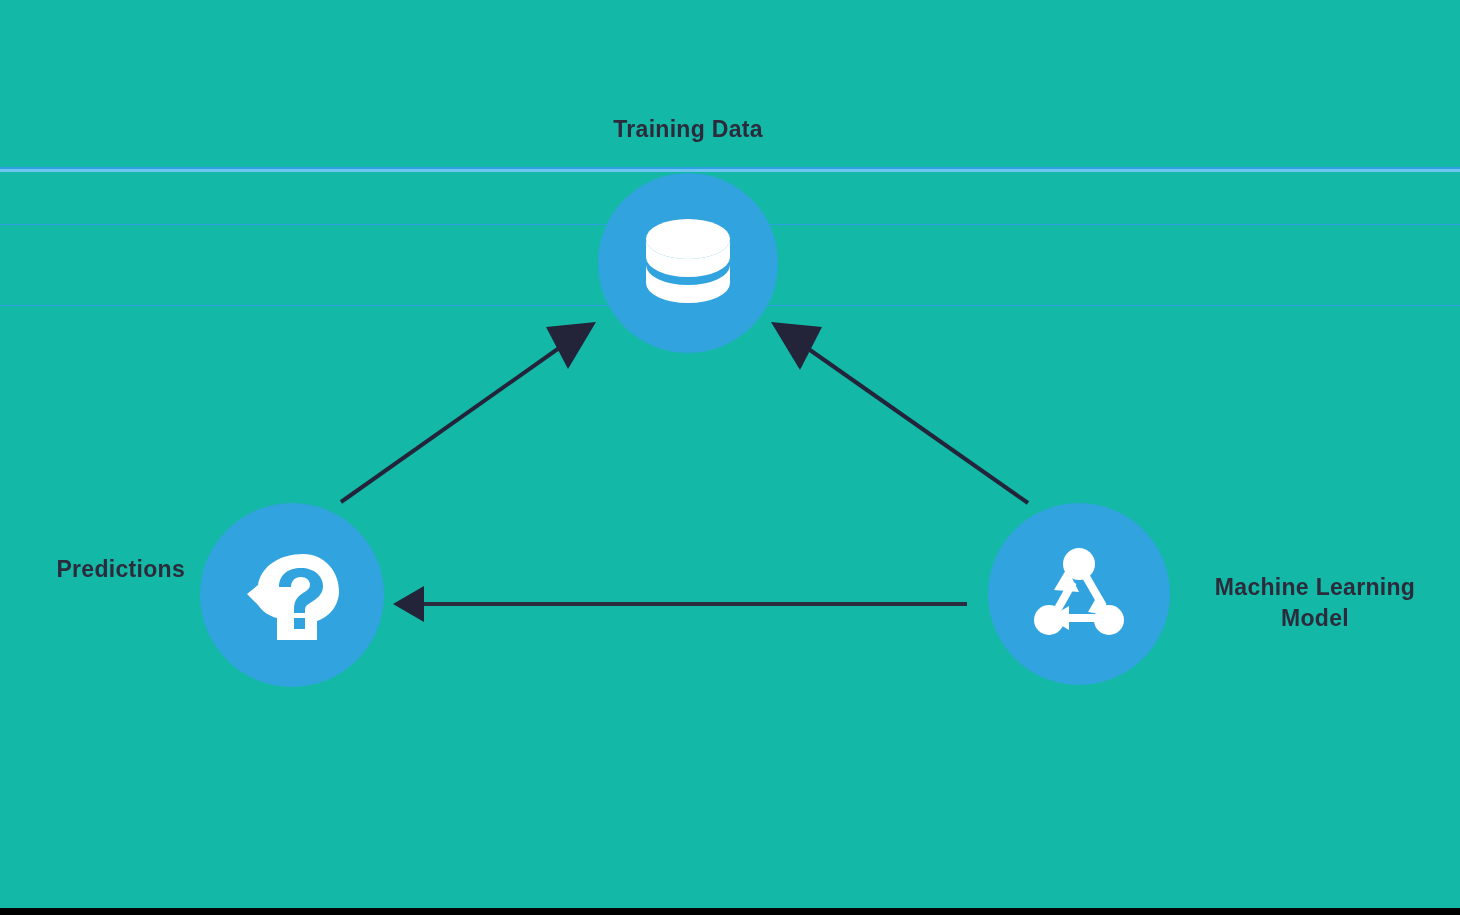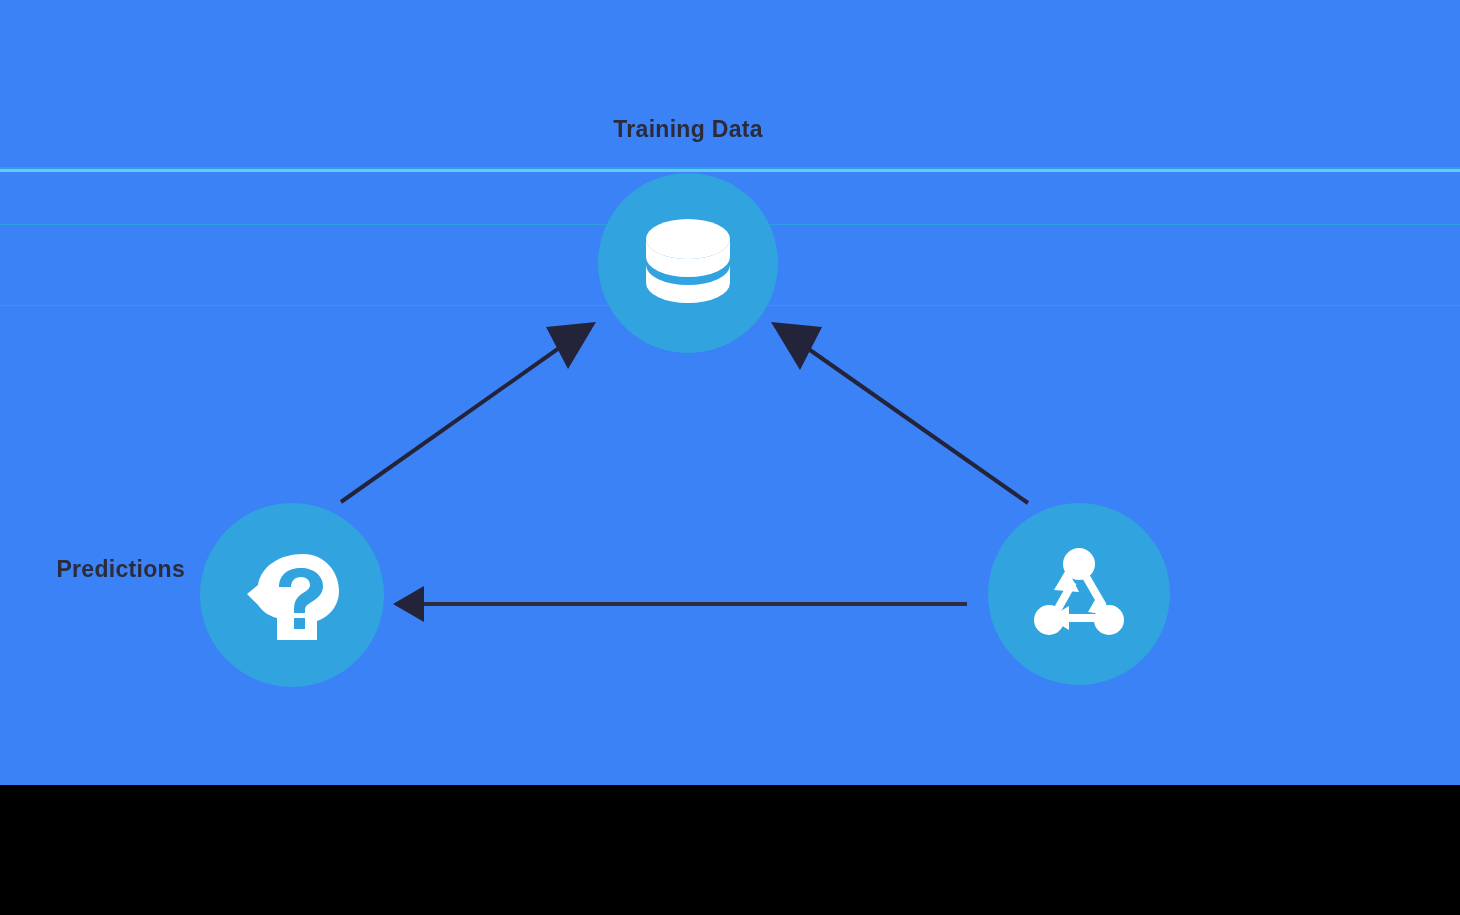--- a/index.html
+++ b/index.html
@@ -7,22 +7,22 @@
     margin: 0;
     padding: 0;
     background: #000000;
   }
   body {
     font-family: "Liberation Sans", sans-serif;
   }
   #stage {
     position: relative;
     width: 1460px;
-    height: 785px;
-    background: #3b82f6;
+    height: 908px;
+    background: #14b8a6;
     overflow: hidden;
   }
   
   .rule {
     position: absolute;
     left: 0;
     width: 1460px;
   }
   #rule-a { top: 167px; height: 2px; background: #2E9FE0; }
   #rule-b { top: 169px; height: 3px; background: #6CC6F0; }
@@ -176,14 +176,16 @@
       <polygon points="40 26, 27 48, 52 50" fill="#ffffff"></polygon>
 
       <circle cx="52" cy="22" r="16" fill="#ffffff"></circle>
       <circle cx="22" cy="78" r="15" fill="#ffffff"></circle>
       <circle cx="82" cy="78" r="15" fill="#ffffff"></circle>
     </svg>
   </div>
 
   <div class="label" id="label-training-data">Training Data</div>
   <div class="label" id="label-predictions">Predictions</div>
+  <div class="label" id="label-ml-model">Machine Learning
+Model</div>
 
 </div>
 
 </body></html>

